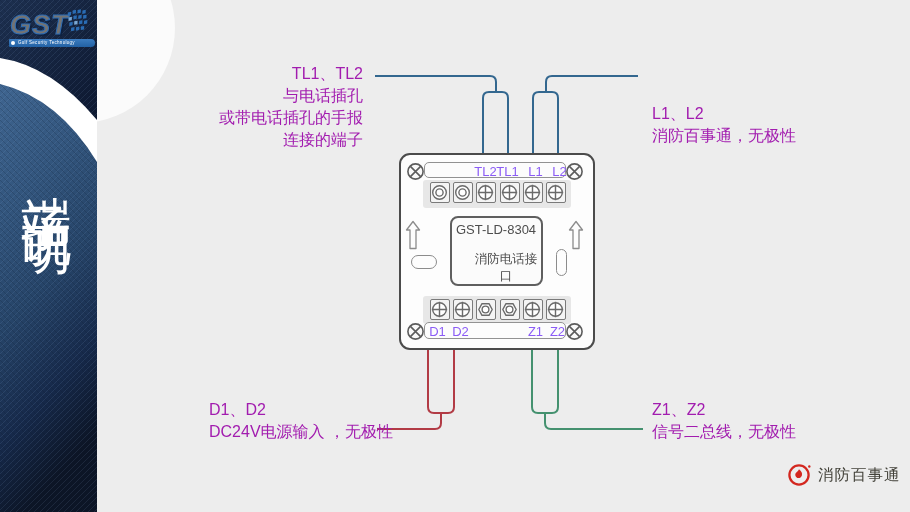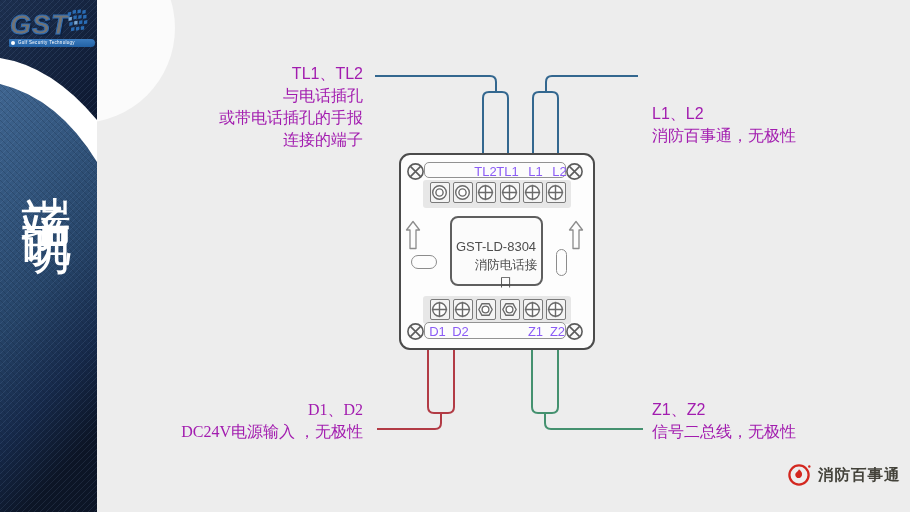--- a/index.html
+++ b/index.html
@@ -28,34 +28,34 @@
   .strip{position:absolute;border:1.5px solid #929292;border-radius:5px;background:#fcfcfc;}
   .strip.top{left:22.5px;top:6.5px;width:140px;height:14px;}
   .strip.bottom{left:22.5px;top:166.5px;width:140px;height:15px;}
   .backing{position:absolute;left:21.5px;width:148px;height:28px;background:#e7e7e7;border-radius:3px;}
   .backing.top{top:24.5px;} .backing.bottom{top:141px;}
   .term{position:absolute;width:18px;height:19px;border:1.5px solid #7a7a7a;border-radius:2px;
         background:#f4f4f4;display:flex;align-items:center;justify-content:center;}
   .tlabel{position:absolute;transform:translateX(-50%);font-size:13px;color:#8b5cf6;white-space:nowrap;}
   .module{position:absolute;left:48.5px;top:60.5px;width:89px;height:66px;border:2px solid #5f5f5f;
         border-radius:8px;background:#fbfbfb;text-align:center;}
-  .module .m1{margin-top:21px;font-size:13px;color:#4d4d4d;}
-  .module .m2{margin-top:3px;font-size:12.5px;color:#4d4d4d;padding-left:20px;}
+  .module .m1{margin-top:4px;font-size:13px;color:#4d4d4d;}
+  .module .m2{margin-top:14px;font-size:12.5px;color:#4d4d4d;padding-left:20px;}
   .pill{position:absolute;border:1.5px solid #8c8c8c;background:#fdfdfd;}
   .pill.h{left:9.5px;top:99.5px;width:24px;height:12px;border-radius:8px;}
   .pill.v{left:154.5px;top:93.5px;width:9px;height:25px;border-radius:6px;}
   
   .ann{position:absolute;font-size:16px;line-height:22px;color:#a21caf;white-space:nowrap;}
   .ann.tl{right:547px;top:63px;text-align:right;}
   .ann.l2{left:652px;top:63px;text-align:left;margin-top:40px;}
-  .ann.d{right:547px;top:399px;text-align:right;font-family:Liberation Serif, serif;}
+  .ann.d{right:517px;top:399px;text-align:left;}
   .ann.z{left:652px;top:399px;text-align:left;}
   
   .footer-logo{position:absolute;left:787px;top:462px;display:flex;align-items:center;}
-  .footer-text{margin-left:5px;font-size:15.5px;font-weight:bold;color:#43423a;letter-spacing:1px;}
+  .footer-text{margin-left:5px;font-size:15.5px;font-weight:normal;color:#43423a;letter-spacing:1px;}
 </style>
 </head>
 <body>
 
 <div class="page">
 
   <svg class="decor" width="910" height="512">
     <defs>
       <linearGradient id="bodyGrad" x1="0" y1="0" x2="0.25" y2="1">
         <stop offset="0" stop-color="#3f6590"></stop>

